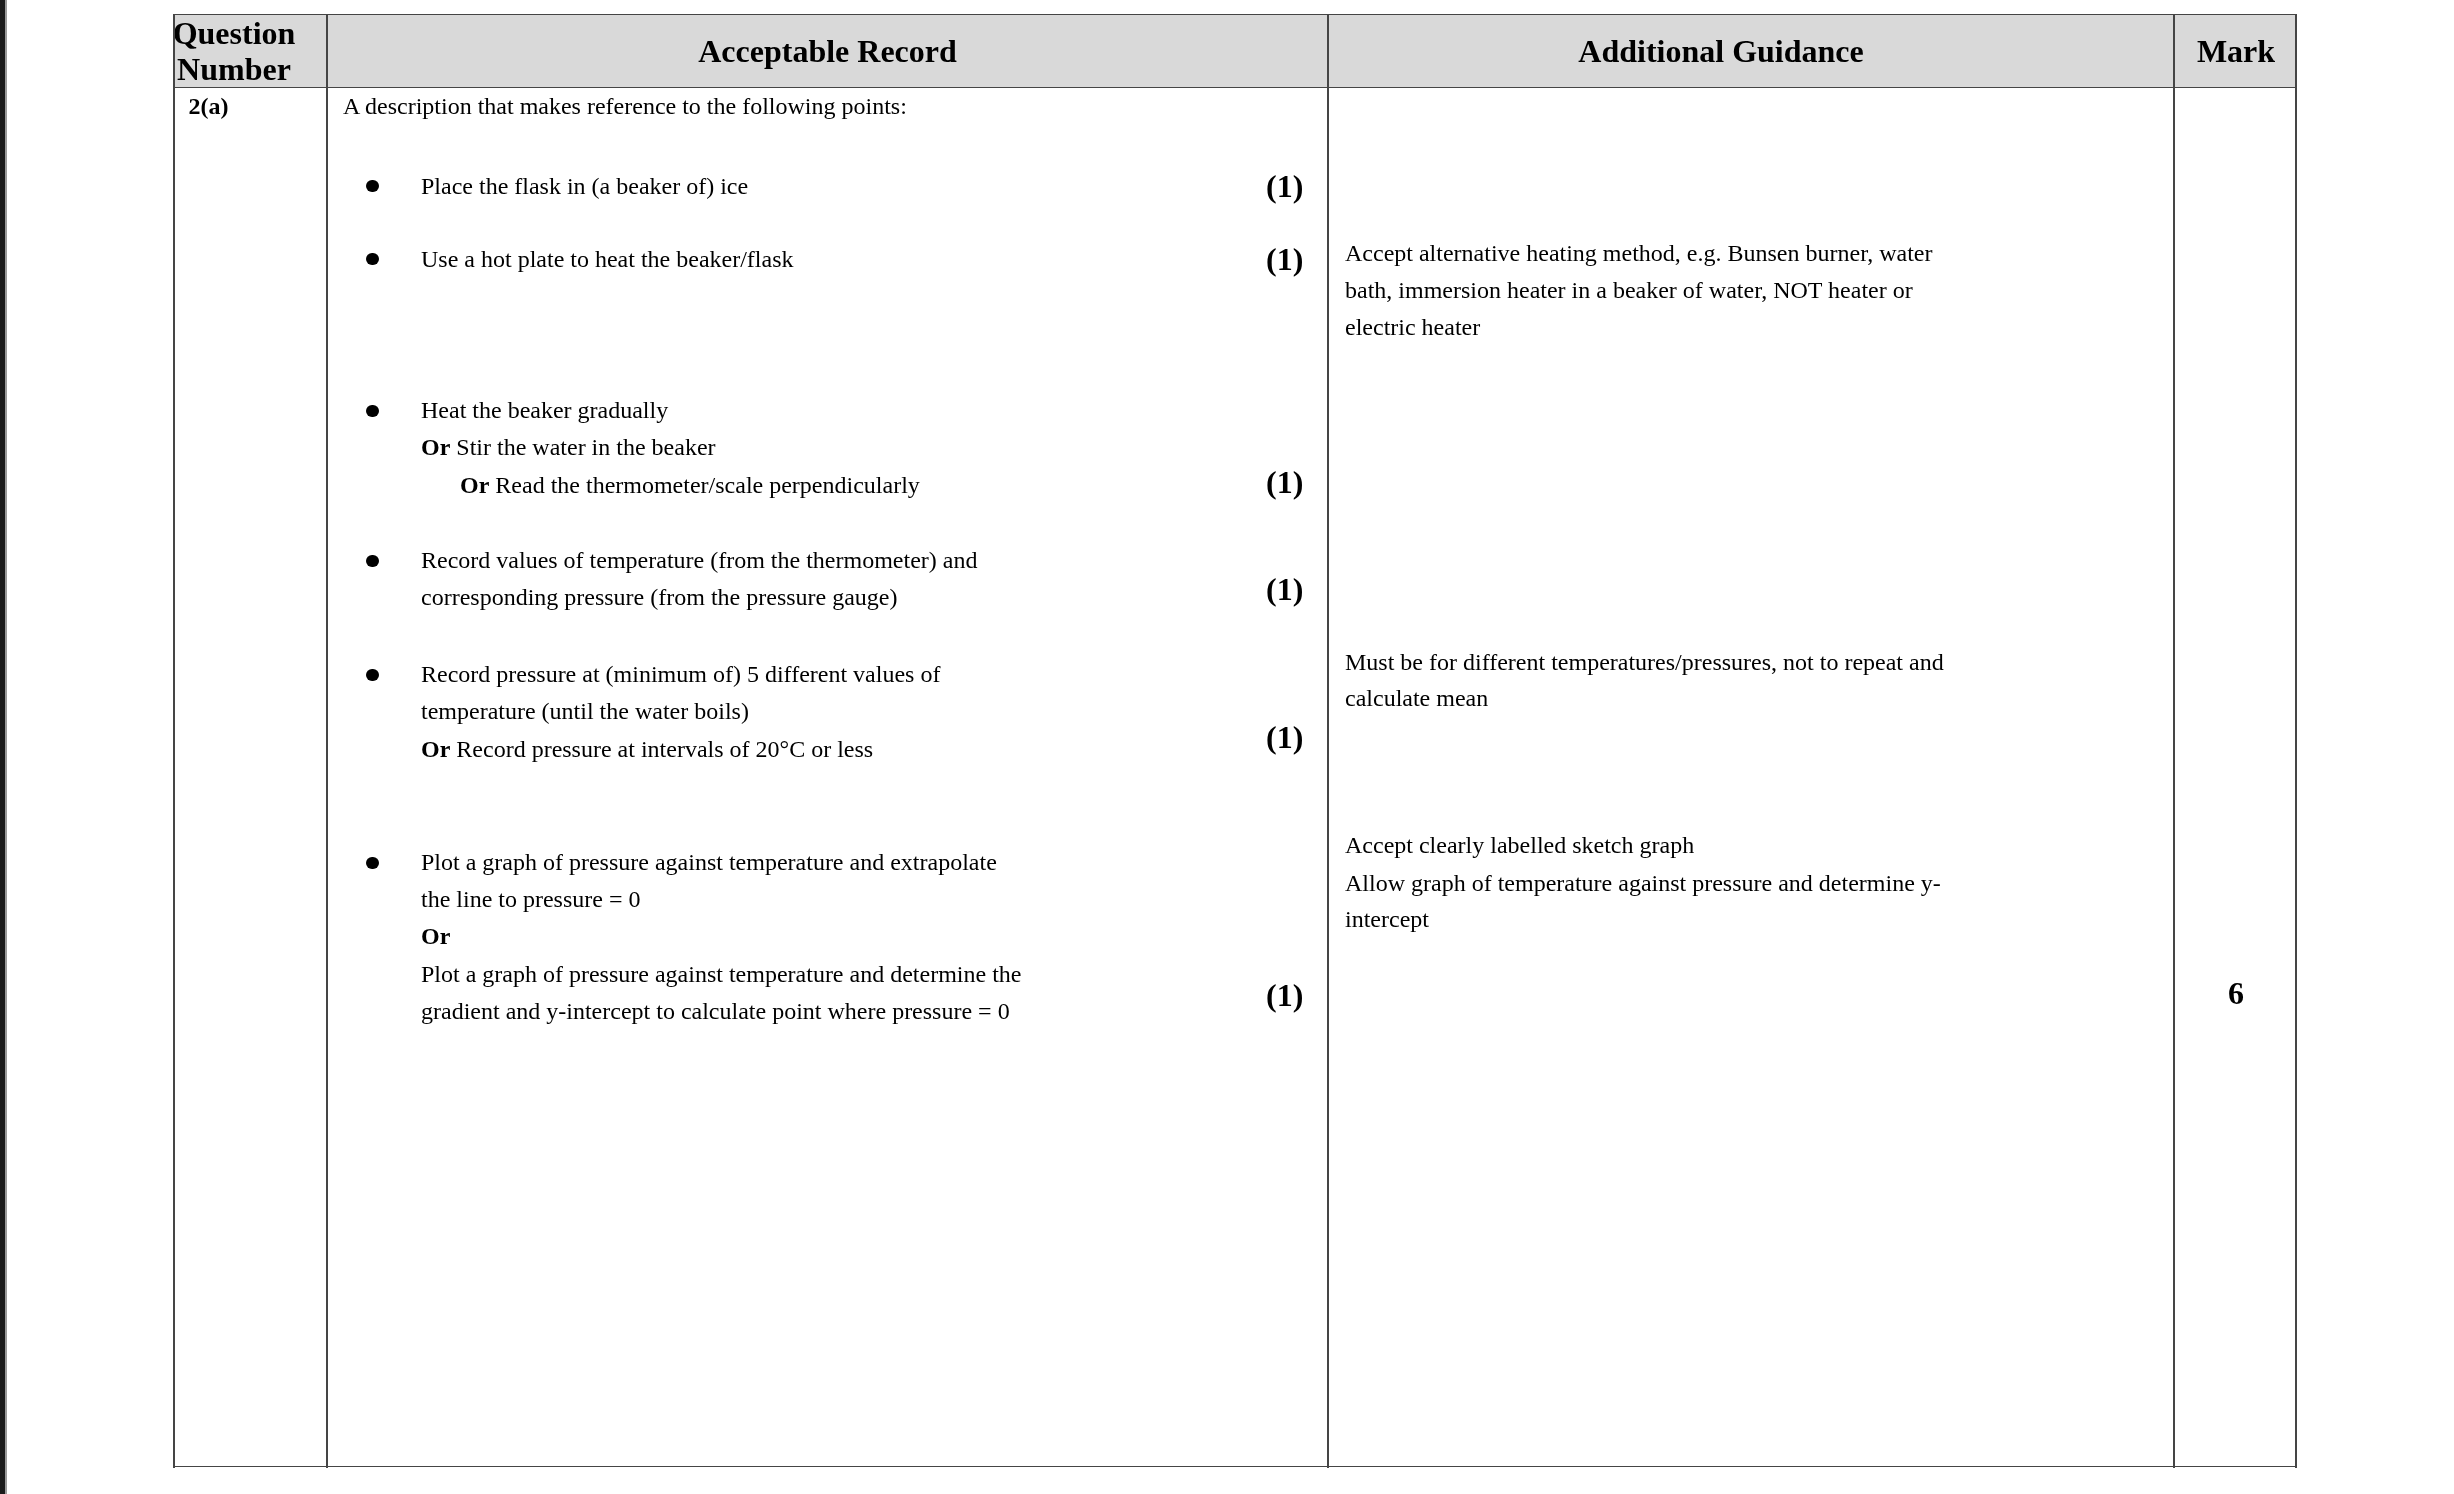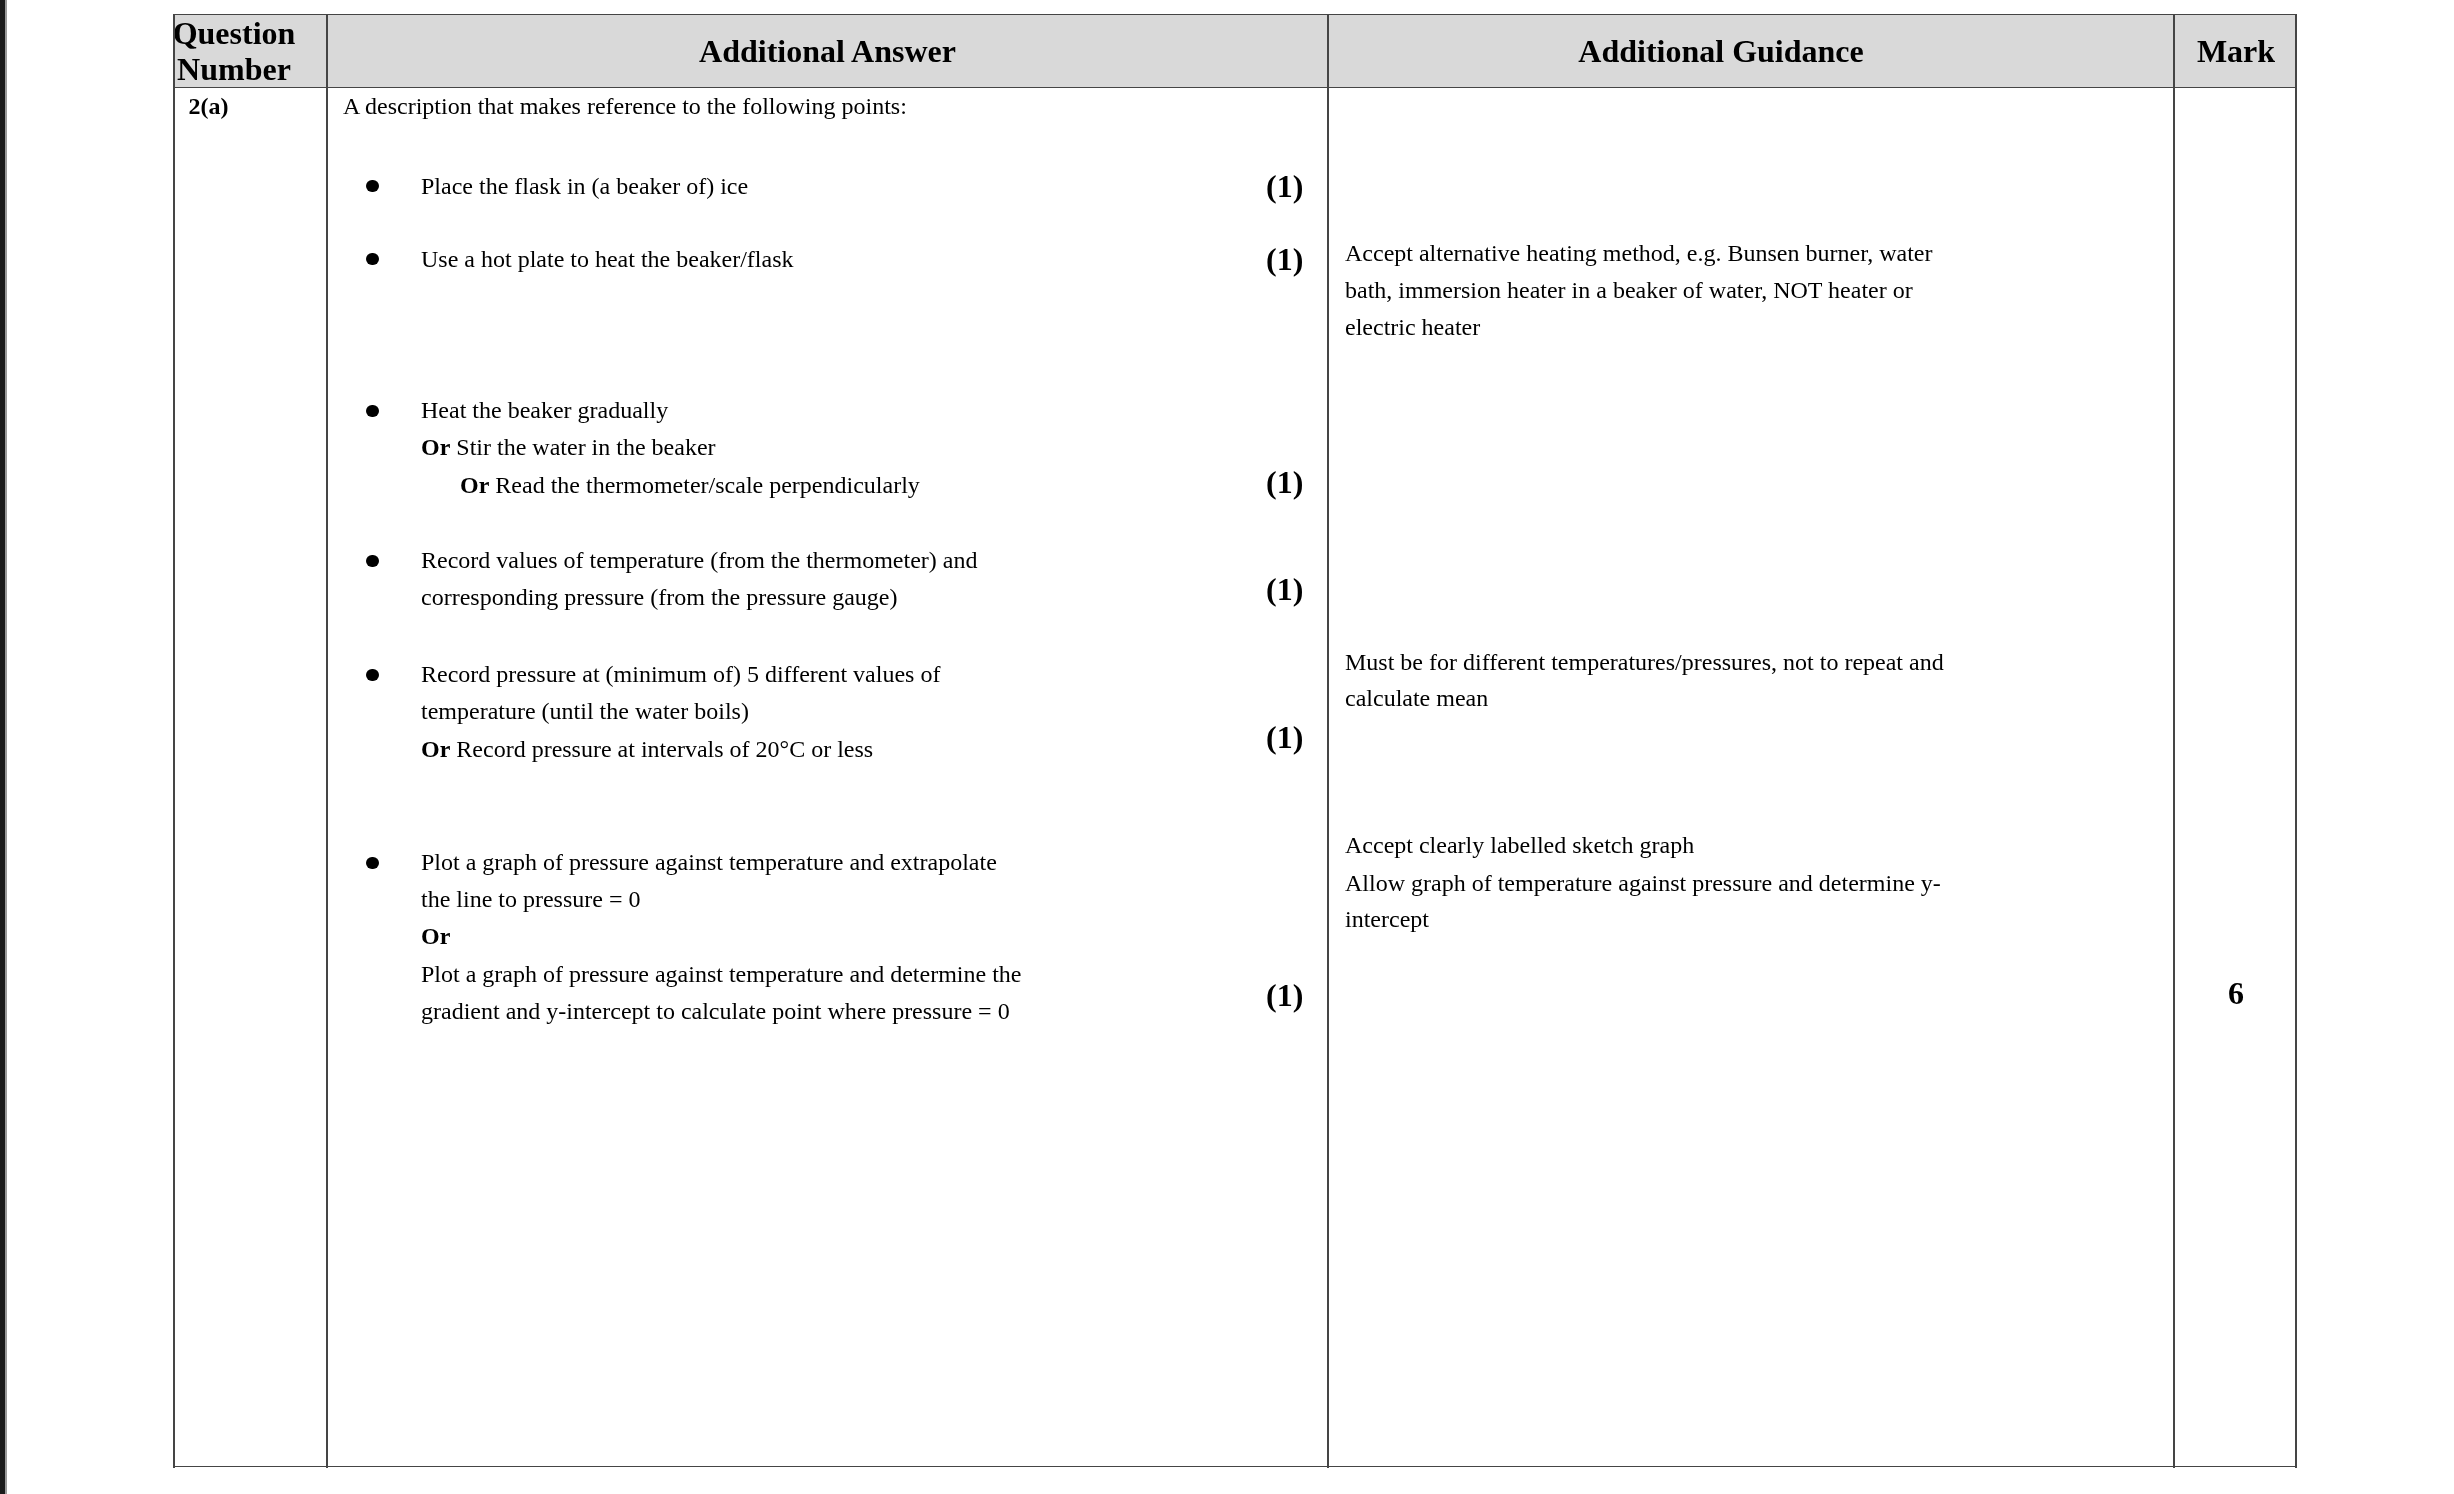--- a/index.html
+++ b/index.html
@@ -33,21 +33,21 @@
 
 <div class="tbl">
   <div class="hdr-bg"></div>
 
   <div class="hcell" style="left:0; width:122px;">
     <div>
       <div>Question</div>
       <div>Number</div>
     </div>
   </div>
-  <div class="hcell" style="left:154px; width:1001px;">Additional Answer</div>
+  <div class="hcell" style="left:154px; width:1001px;">Acceptable Record</div>
   <div class="hcell" style="left:1155px; width:786px;">Additional Guidance</div>
   <div class="hcell" style="left:2001px; width:124px;">Mark</div>
 
   <div class="hline" style="left:0; top:0; width:2124px;"></div>
   <div class="hline" style="left:0; top:73px; width:2124px;"></div>
   <div class="hline" style="left:0; top:1452px; width:2124px;"></div>
   <div class="vline" style="left:0; top:0; height:1454px;"></div>
   <div class="vline" style="left:153px; top:0; height:1454px;"></div>
   <div class="vline" style="left:1154px; top:0; height:1454px;"></div>
   <div class="vline" style="left:2000px; top:0; height:1454px;"></div>

